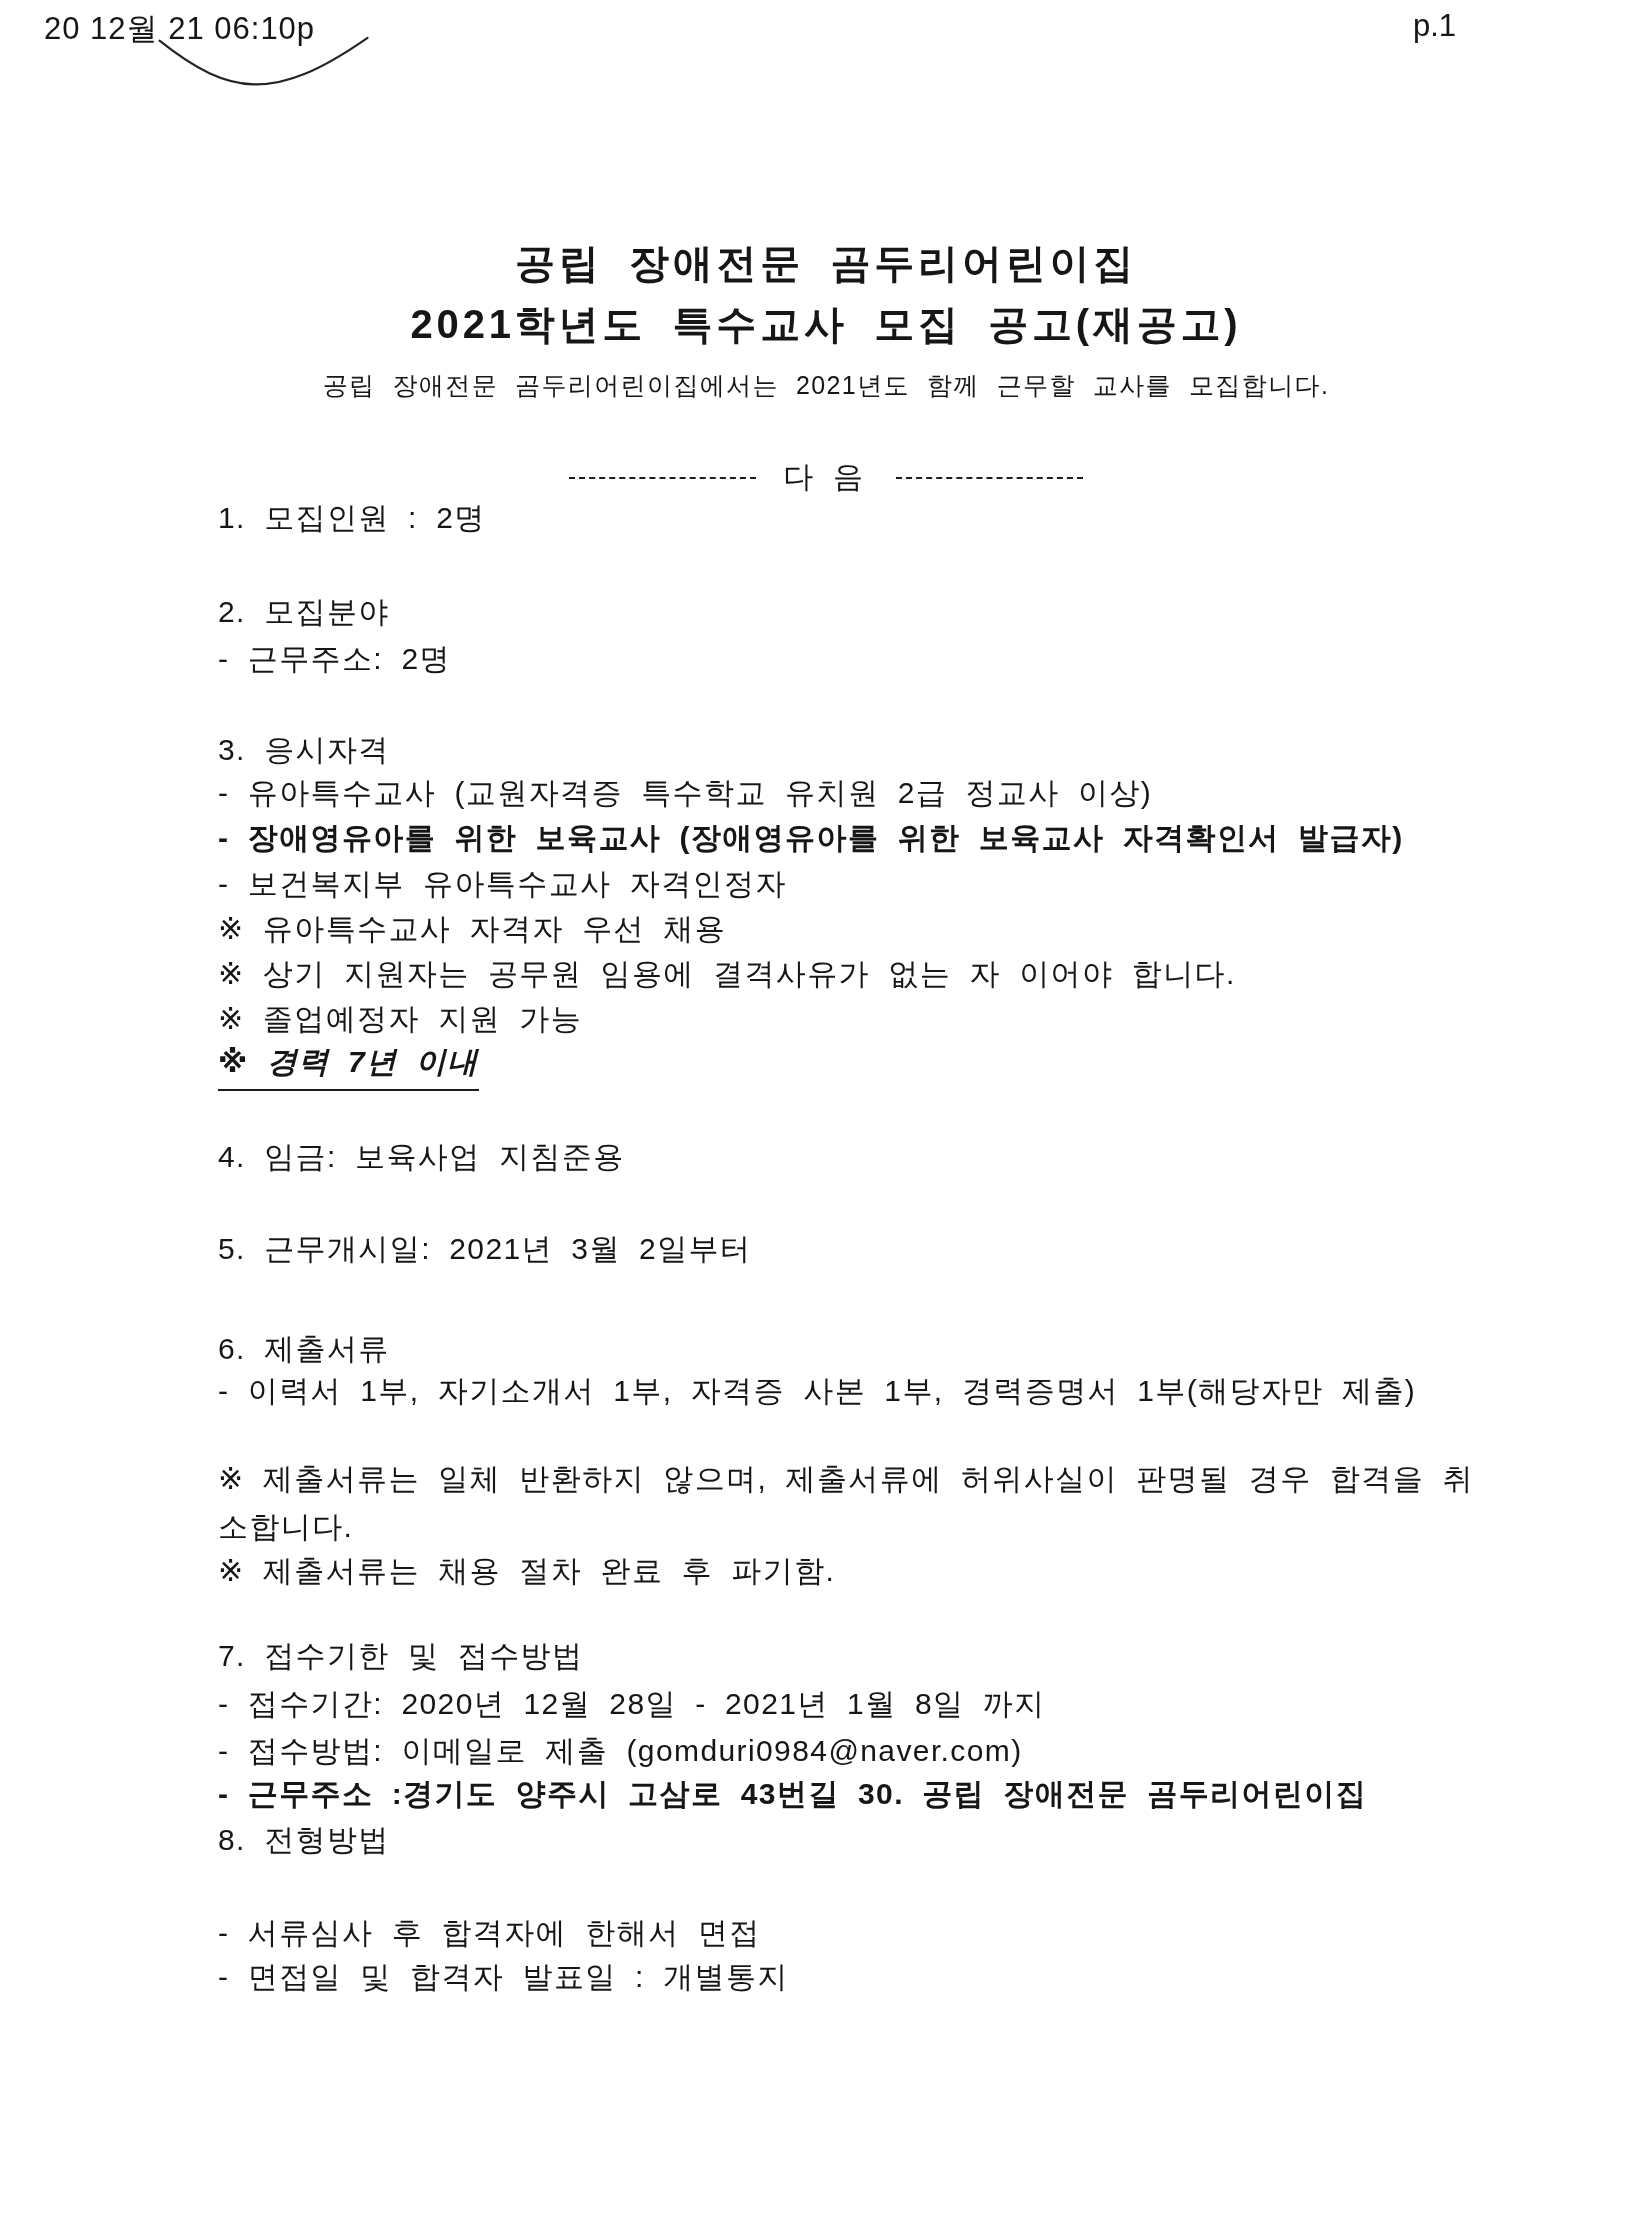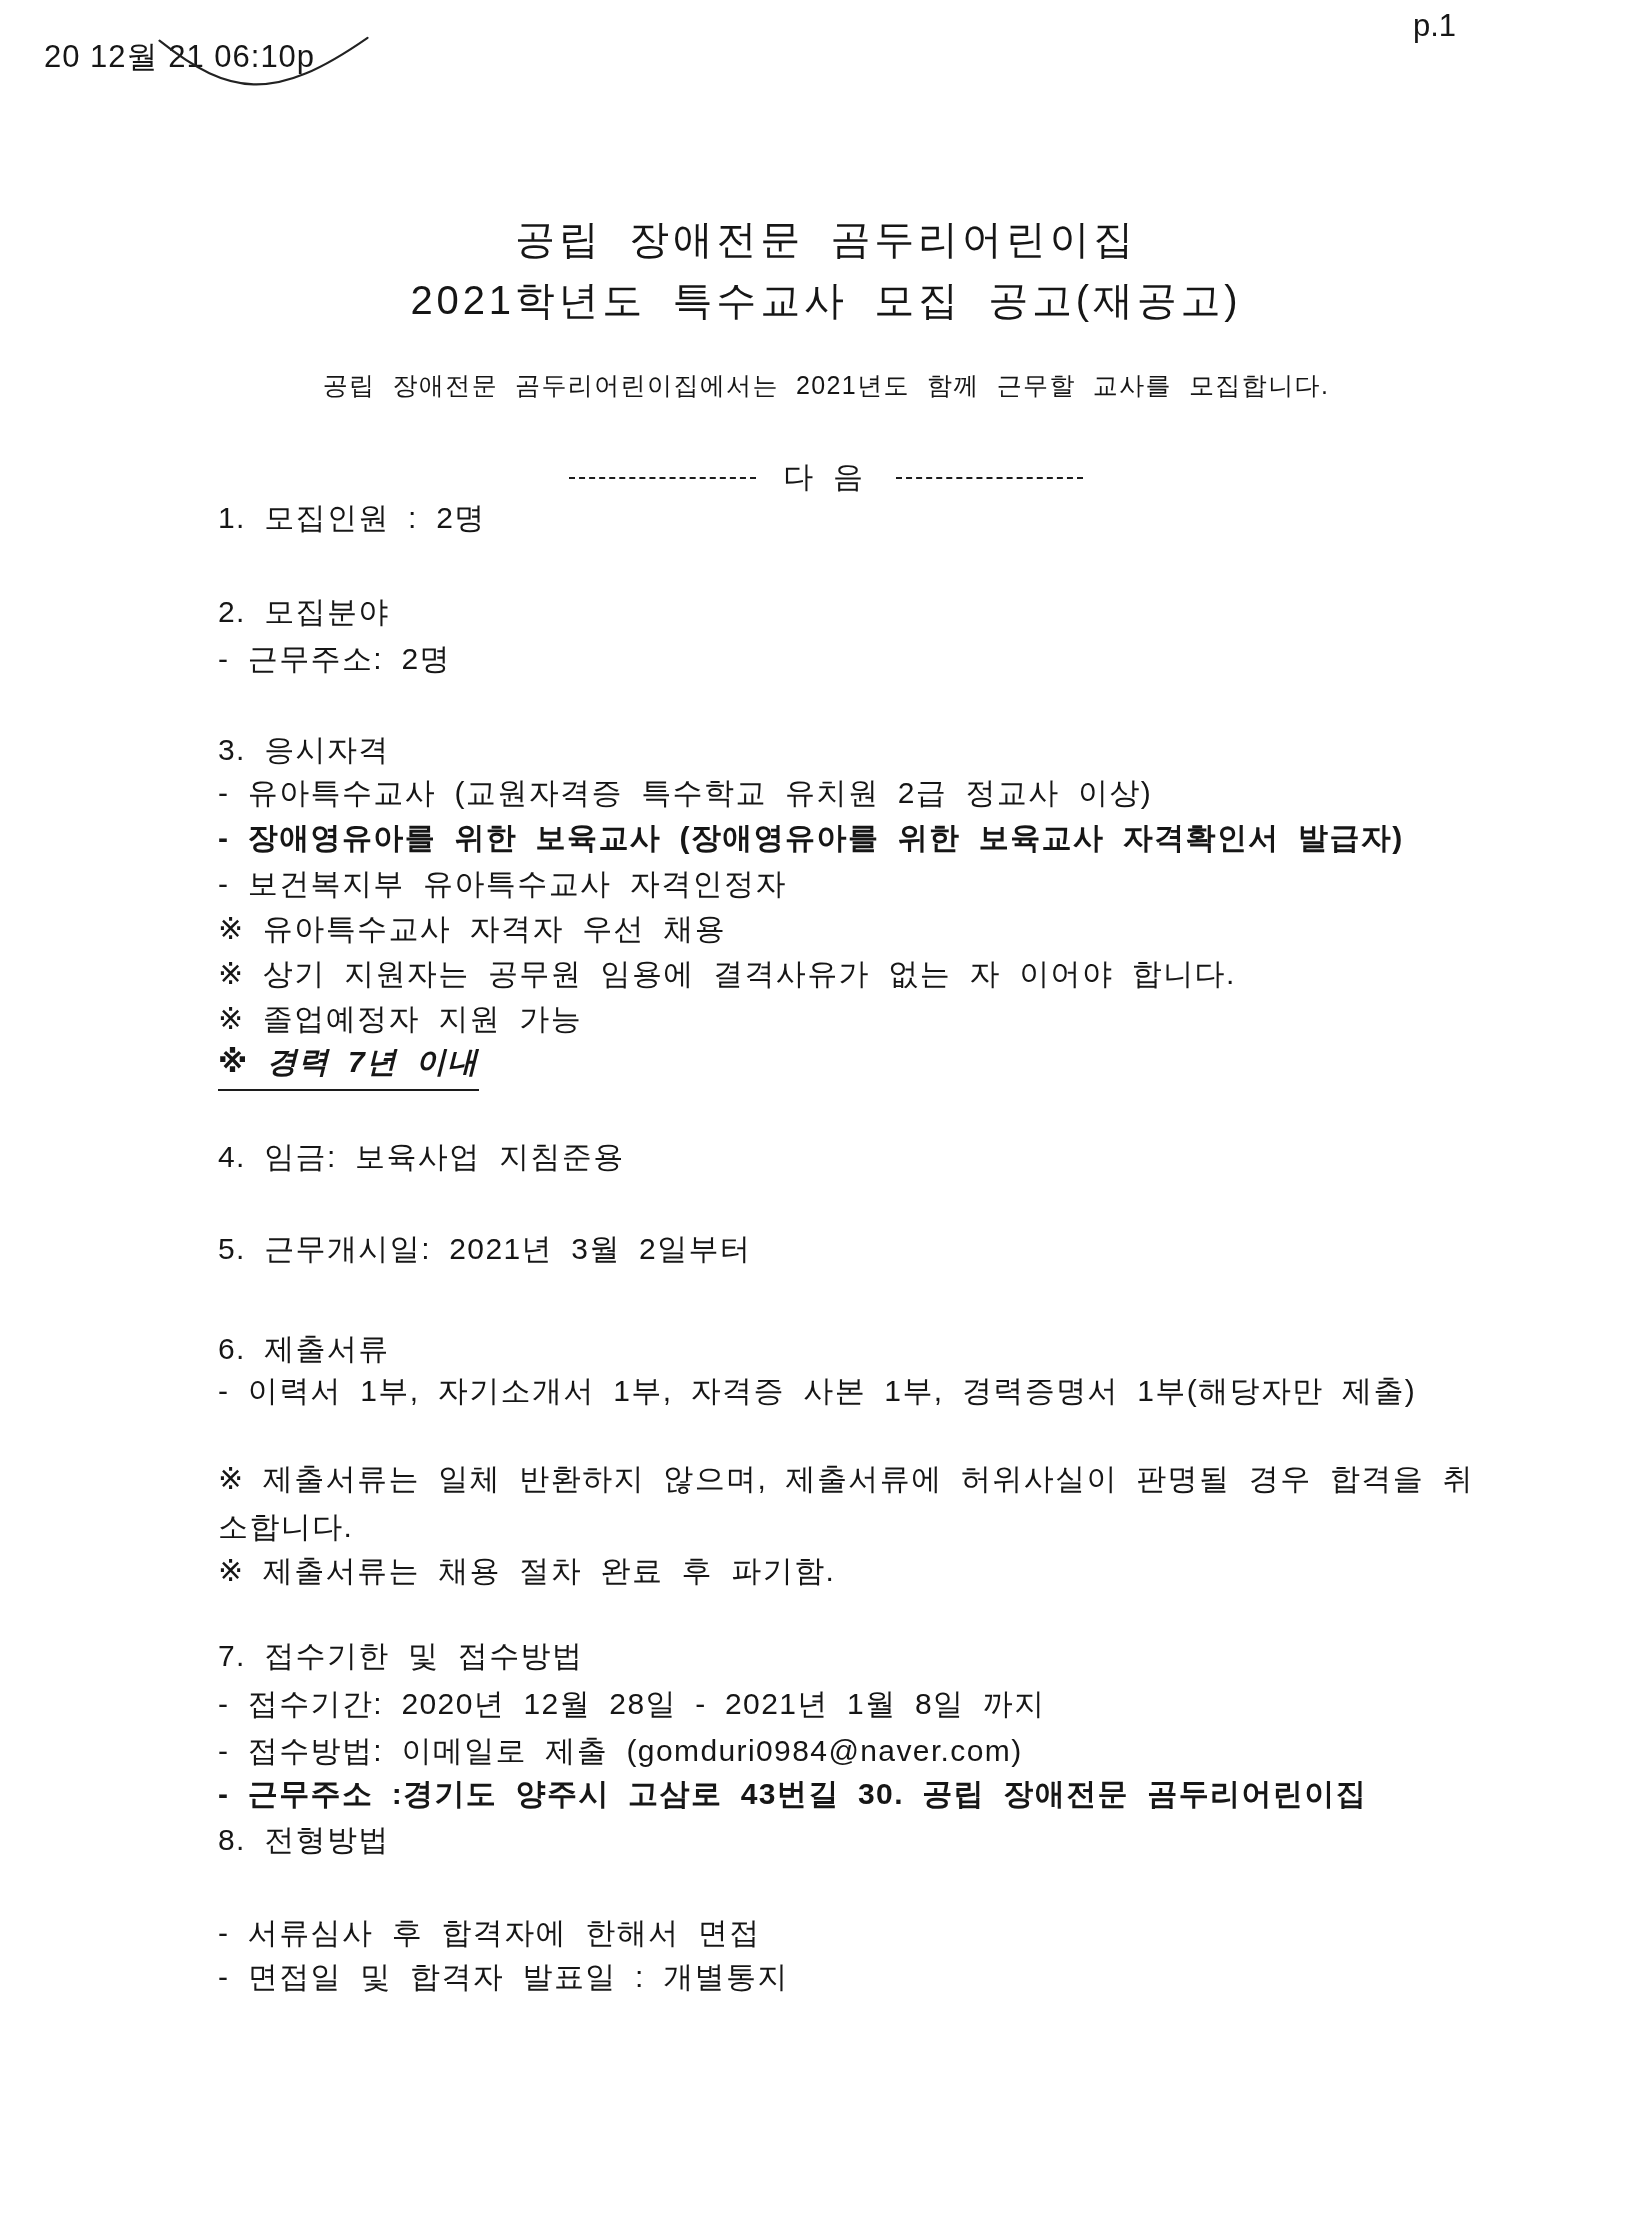--- a/index.html
+++ b/index.html
@@ -16,44 +16,44 @@
     color: #161616;
     overflow: hidden;
   }
   .fax-ts {
     position: absolute;
     top: 7.6px;
     left: 44px;
     font-size: 31px;
     letter-spacing: 1px;
     white-space: nowrap;
-    margin-top: 28px;
   }
   .fax-pn {
     position: absolute;
     top: 7.6px;
     left: 1413px;
     font-size: 31px;
     white-space: nowrap;
   }
   .artifact {
     position: absolute;
     top: 34px;
     left: 153px;
   }
   .title {
     position: absolute;
     left: 0;
     width: 100%;
     text-align: center;
     font-size: 40px;
-    font-weight: normal;
+    font-weight: bold;
     letter-spacing: 3.8px;
     word-spacing: 11.5px;
     white-space: nowrap;
+    margin-top: 24px;
   }
   .t1 { top: 212px; }
   .t2 { top: 273px; }
   .intro {
     position: absolute;
     top: 369px;
     left: 0;
     width: 100%;
     text-align: center;
     font-size: 25px;

